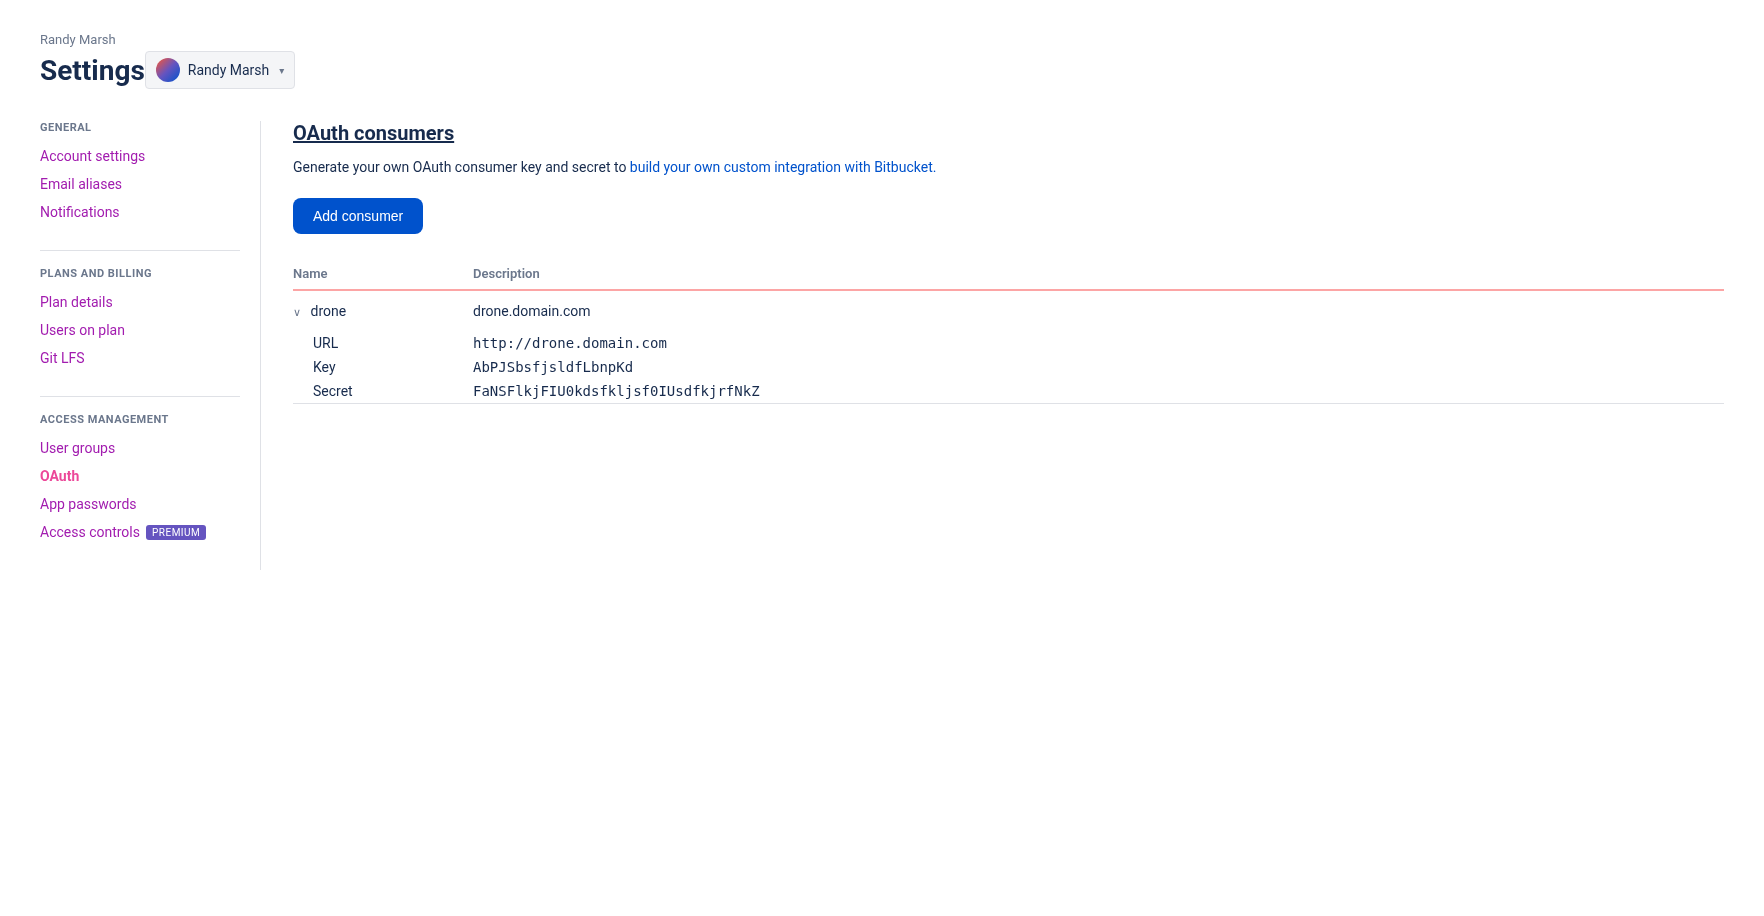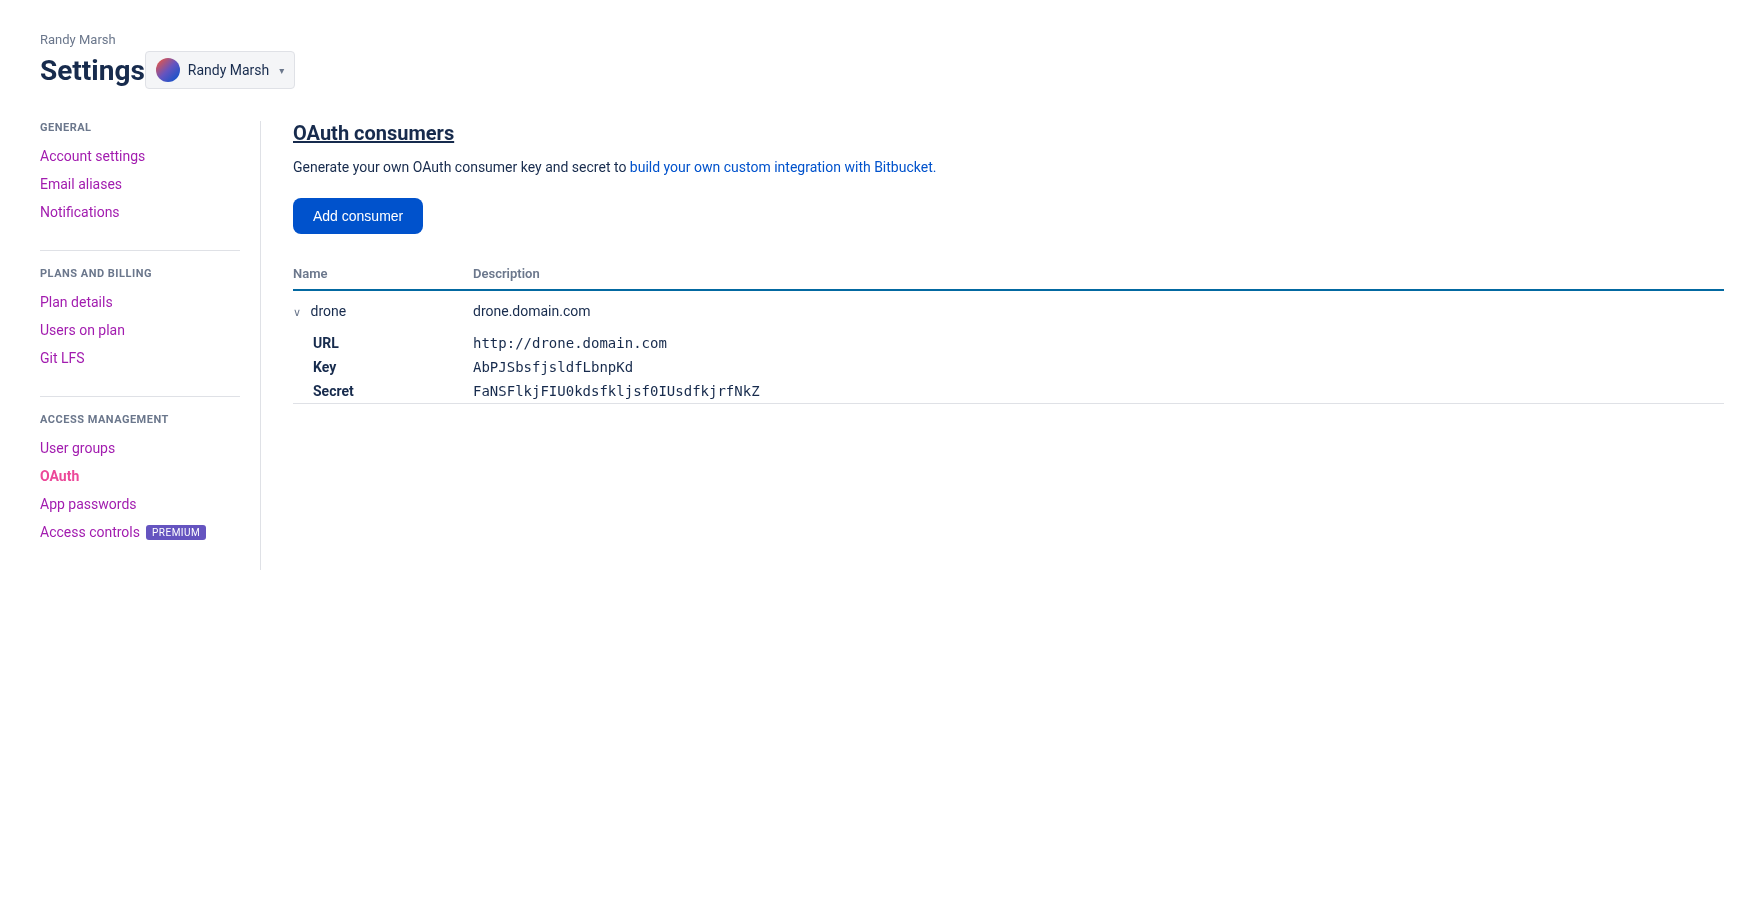--- a/index.html
+++ b/index.html
@@ -169,21 +169,21 @@
       width: 100%;
       border-collapse: collapse;
     }
 
     .consumers-table th {
       text-align: left;
       padding: 8px 12px 8px 0;
       font-size: 13px;
       font-weight: 600;
       color: #6b778c;
-      border-bottom: 2px solid #0369a1;
+      border-bottom: 2px solid #fca5a5;
     }
 
     .consumers-table td {
       padding: 12px 12px 12px 0;
       vertical-align: top;
     }
 
     .consumers-table .name-cell {
       font-size: 14px;
       color: #172b4d;
@@ -200,21 +200,21 @@
       font-size: 14px;
       color: #172b4d;
     }
 
     .detail-row td {
       padding: 4px 12px 4px 0;
       border-bottom: none;
     }
 
     .detail-label {
-      font-weight: 700;
+      font-weight: 400;
       font-size: 14px;
       padding-right: 24px !important;
       white-space: nowrap;
       padding-left: 20px !important;
     }
 
     .detail-value {
       font-size: 14px;
       color: #172b4d;
       font-family: monospace;

